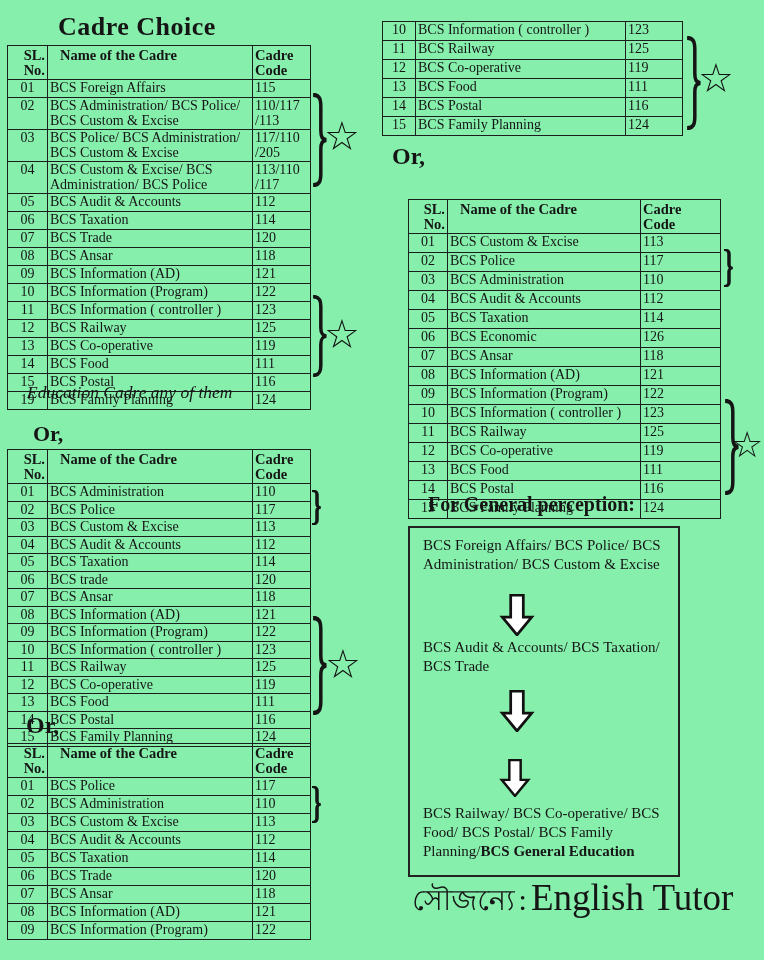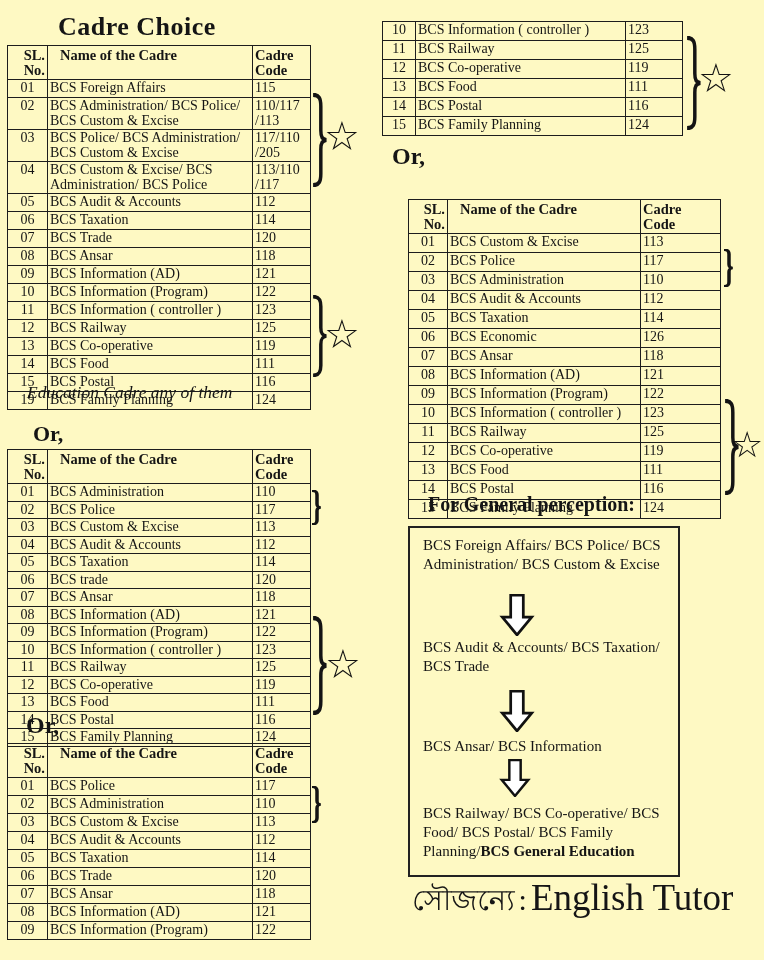--- a/index.html
+++ b/index.html
@@ -1,17 +1,17 @@
 <!DOCTYPE html>
 <html><head>
 <meta charset="utf-8">
 <style>
   html,body { margin:0; padding:0; background:#ffffff; }
   .page {
-    position:relative; width:764px; height:960px; background:#fef9c3;
+    position:relative; width:764px; height:960px; background:#86efac;
     font-family:"Liberation Serif","DejaVu Serif",serif; color:#151515; overflow:hidden;
   }
   .title { position:absolute; left:58px; top:12px; font-size:26px; font-weight:bold; margin:0; letter-spacing:0.5px; }
   .or { position:absolute; font-size:22px; font-weight:bold; }
   .note { position:absolute; left:27px; top:382px; font-size:17.5px; font-style:italic; line-height:20.5px; width:330px; }
 
   table.tbl { position:absolute; border-collapse:collapse; table-layout:fixed; }
   .tbl td, .tbl th { border:1.5px solid #1d1d1d; vertical-align:top; font-size:14px; line-height:14.5px; padding:1px 2px; overflow:hidden; }
   .tbl th { font-weight:bold; font-size:14.5px; text-align:left; padding-top:2px; padding-bottom:2px; }
   .c-sl  { text-align:center; }
@@ -504,21 +504,20 @@
       <svg width="38" height="42" viewBox="0 0 36 40">
           <path d="M12,1 L24,1 L24,22 L32,22 L18,39 L4,22 L12,22 Z"></path>
         </svg>
     </div>
     <div class="flow-text" style="top:110px;">BCS Audit &amp; Accounts/ BCS Taxation/ BCS Trade</div>
     <div class="flow-arrow" style="top:162px;">
       <svg width="38" height="42" viewBox="0 0 36 40">
           <path d="M12,1 L24,1 L24,22 L32,22 L18,39 L4,22 L12,22 Z"></path>
         </svg>
     </div>
-    <div class="flow-text" style="top:209px;">BCS Ansar/ BCS Information</div>
     <div class="flow-arrow" style="top:231px;">
       <svg width="34" height="38" viewBox="0 0 36 40">
           <path d="M12,1 L24,1 L24,22 L32,22 L18,39 L4,22 L12,22 Z"></path>
         </svg>
     </div>
     <div class="flow-text" style="top:276px;"><span>BCS Railway/ BCS Co-operative/ BCS Food/ BCS Postal/ BCS Family Planning/</span><b>BCS General Education</b></div>
   </div>
 
   <div class="footer">
     <span class="bn">সৌজন্যে</span>

